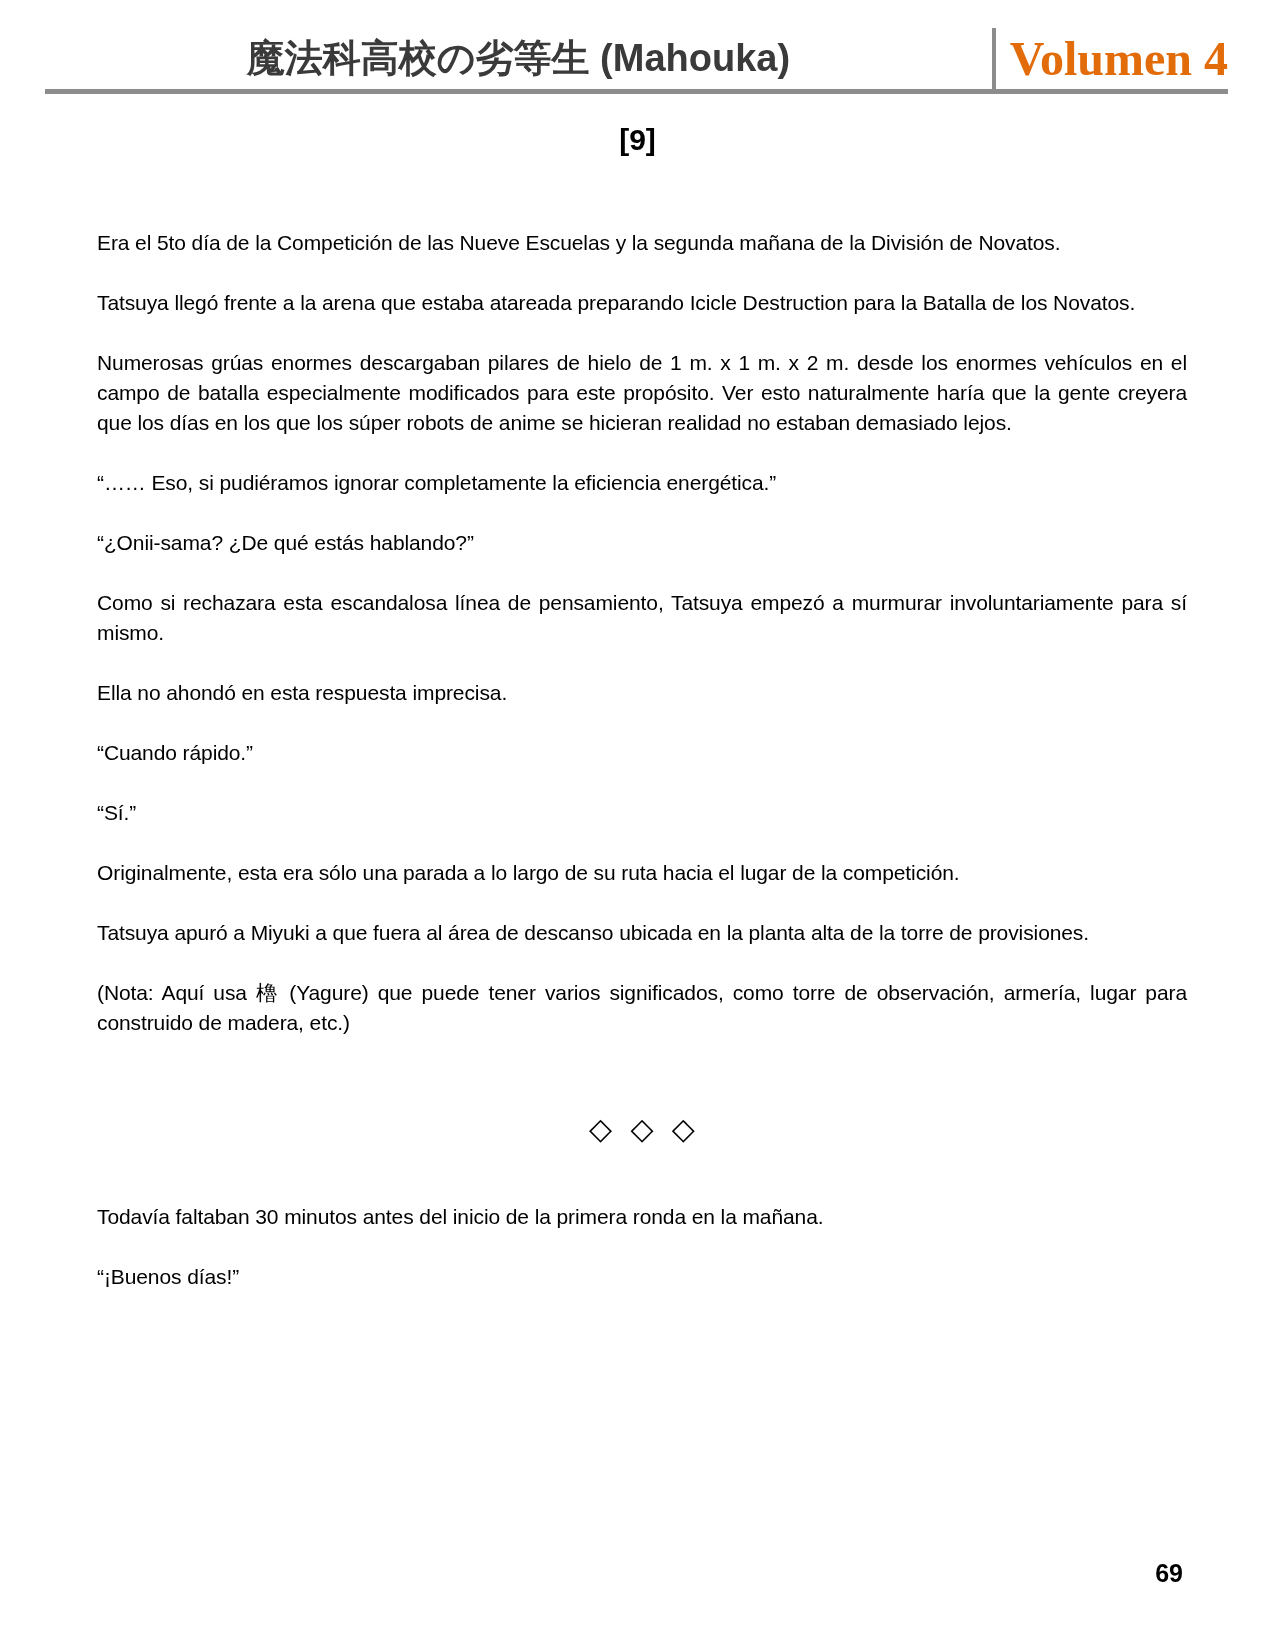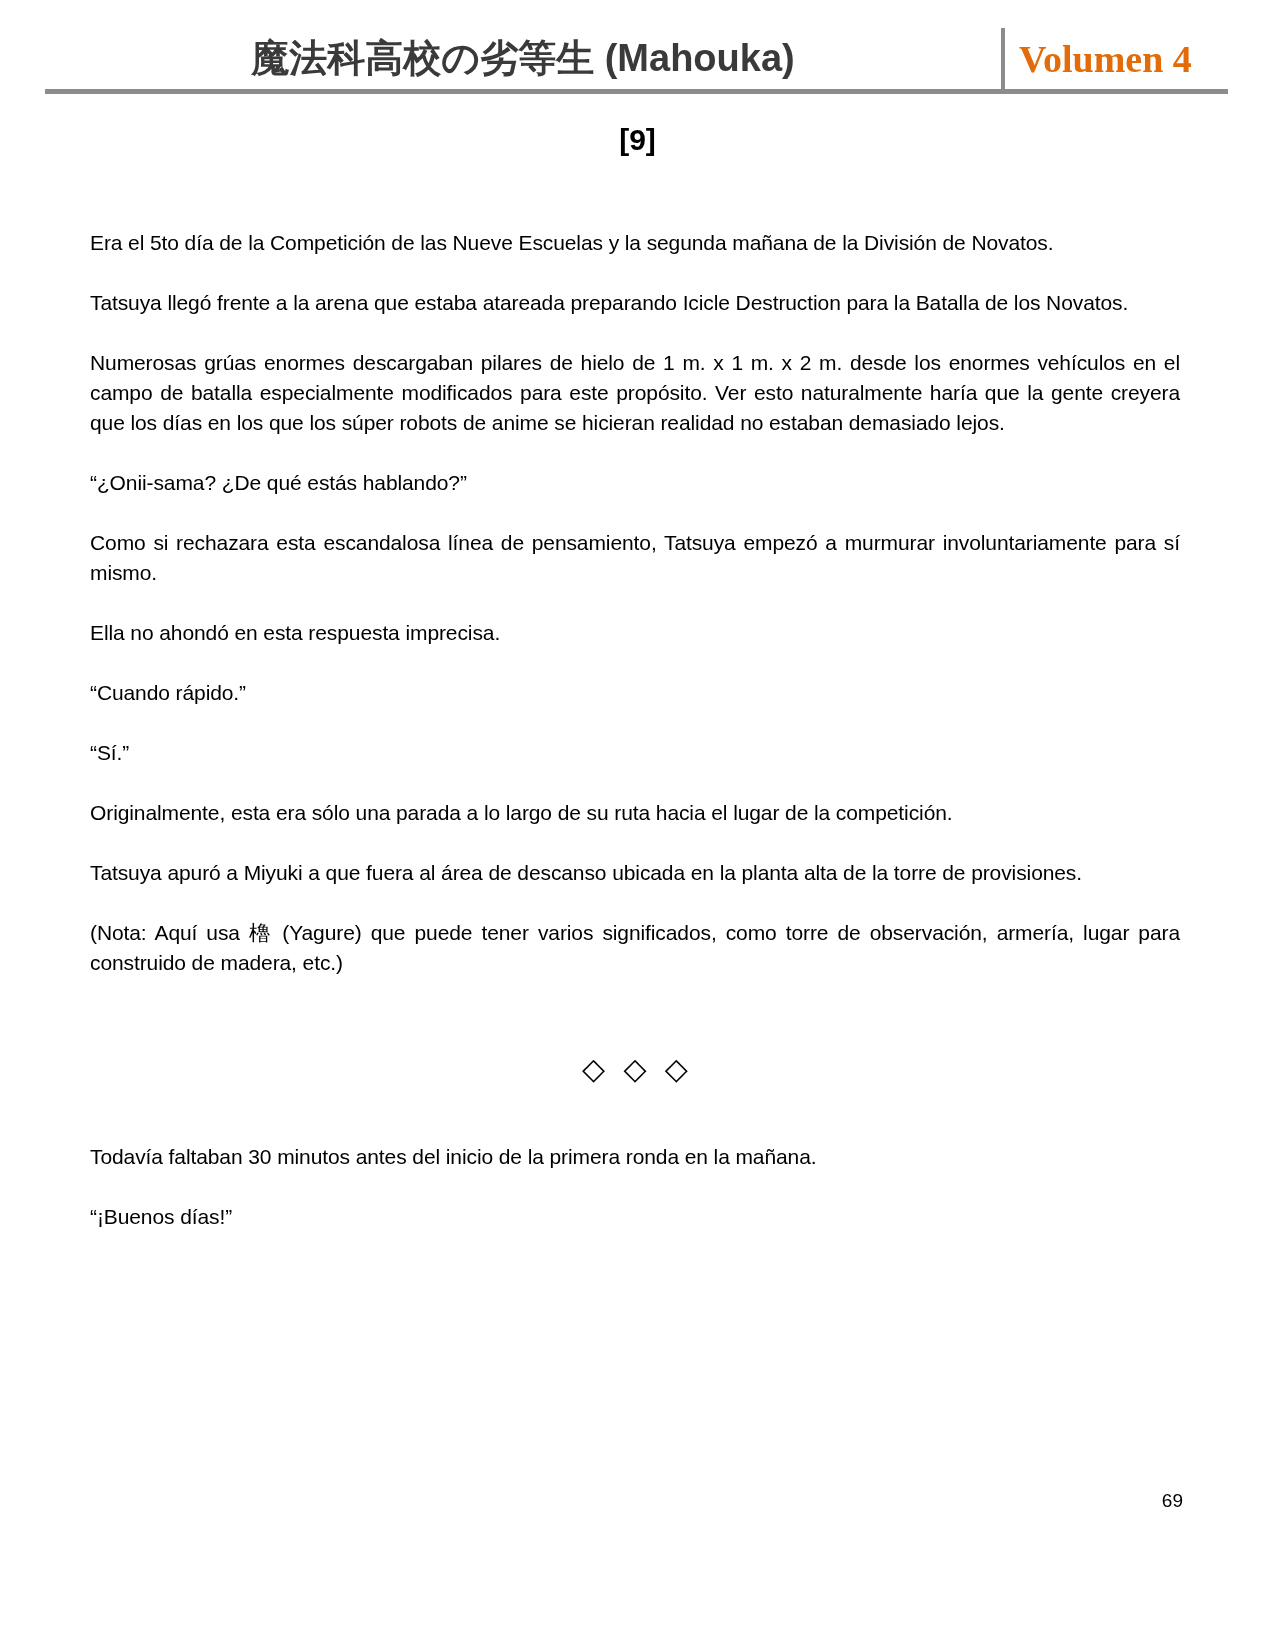--- a/index.html
+++ b/index.html
@@ -41,21 +41,21 @@
     align-self: stretch;
     background: var(--rule-gray, #8c8c8c);
   }
   .header-volume {
     flex: 1;
     padding-left: 14px;
   }
   .volume-label {
     font-family: "Liberation Serif", serif;
     font-weight: bold;
-    font-size: 38px;
+    font-size: 48px;
     color: var(--accent-orange, #e36c0a);
     white-space: nowrap;
   }
 
   
   .section-heading {
     position: absolute;
     top: 118px;
     left: 0;
     width: 100%;
@@ -63,21 +63,21 @@
     text-align: center;
     font-size: 30px;
     line-height: 44px;
     font-weight: bold;
     color: var(--text-color, #000000);
   }
 
   
   .content {
     position: absolute;
-    left: 90px;
+    left: 97px;
     top: 228px;
     width: 1090px;
   }
   .content p {
     margin: 0 0 30px 0;
     font-size: 21px;
     line-height: 30px;
     text-align: justify;
     letter-spacing: -0.1px;
   }
@@ -86,24 +86,25 @@
     font-size: 30px;
     line-height: 36px;
     margin: 73px 0 55px 0;
     word-spacing: 10px;
     color: var(--text-color, #000000);
   }
 
   
   .page-number {
     position: absolute;
-    top: 1486px;
+    top: 1558px;
     right: 92px;
-    font-size: 19px;
+    font-size: 25px;
     line-height: 30px;
+    font-weight: bold;
   }
 </style>
 </head>
 <body>
 
 <div class="page">
 
   <header class="header">
     <div class="header-title-cell">
       <span class="doc-title">魔法科高校の劣等生 (Mahouka)</span>
@@ -113,20 +114,21 @@
       <span class="volume-label">Volumen 4</span>
     </div>
   </header>
 
   <h1 class="section-heading">[9]</h1>
 
   <main class="content">
     <p>Era el 5to día de la Competición de las Nueve Escuelas y la segunda mañana de la División de Novatos.</p>
     <p>Tatsuya llegó frente a la arena que estaba atareada preparando Icicle Destruction para la Batalla de los Novatos.</p>
     <p>Numerosas grúas enormes descargaban pilares de hielo de 1 m. x 1 m. x 2 m. desde los enormes vehículos en el campo de batalla especialmente modificados para este propósito. Ver esto naturalmente haría que la gente creyera que los días en los que los súper robots de anime se hicieran realidad no estaban demasiado lejos.</p>
+    <p>“…… Eso, si pudiéramos ignorar completamente la eficiencia energética.”</p>
     <p>“¿Onii-sama? ¿De qué estás hablando?”</p>
     <p>Como si rechazara esta escandalosa línea de pensamiento, Tatsuya empezó a murmurar involuntariamente para sí mismo.</p>
     <p>Ella no ahondó en esta respuesta imprecisa.</p>
     <p>“Cuando rápido.”</p>
     <p>“Sí.”</p>
     <p>Originalmente, esta era sólo una parada a lo largo de su ruta hacia el lugar de la competición.</p>
     <p>Tatsuya apuró a Miyuki a que fuera al área de descanso ubicada en la planta alta de la torre de provisiones.</p>
     <p>(Nota: Aquí usa 櫓 (Yagure) que puede tener varios significados, como torre de observación, armería, lugar para construido de madera, etc.)</p>
 
     <div class="scene-divider">◇ ◇ ◇</div>

